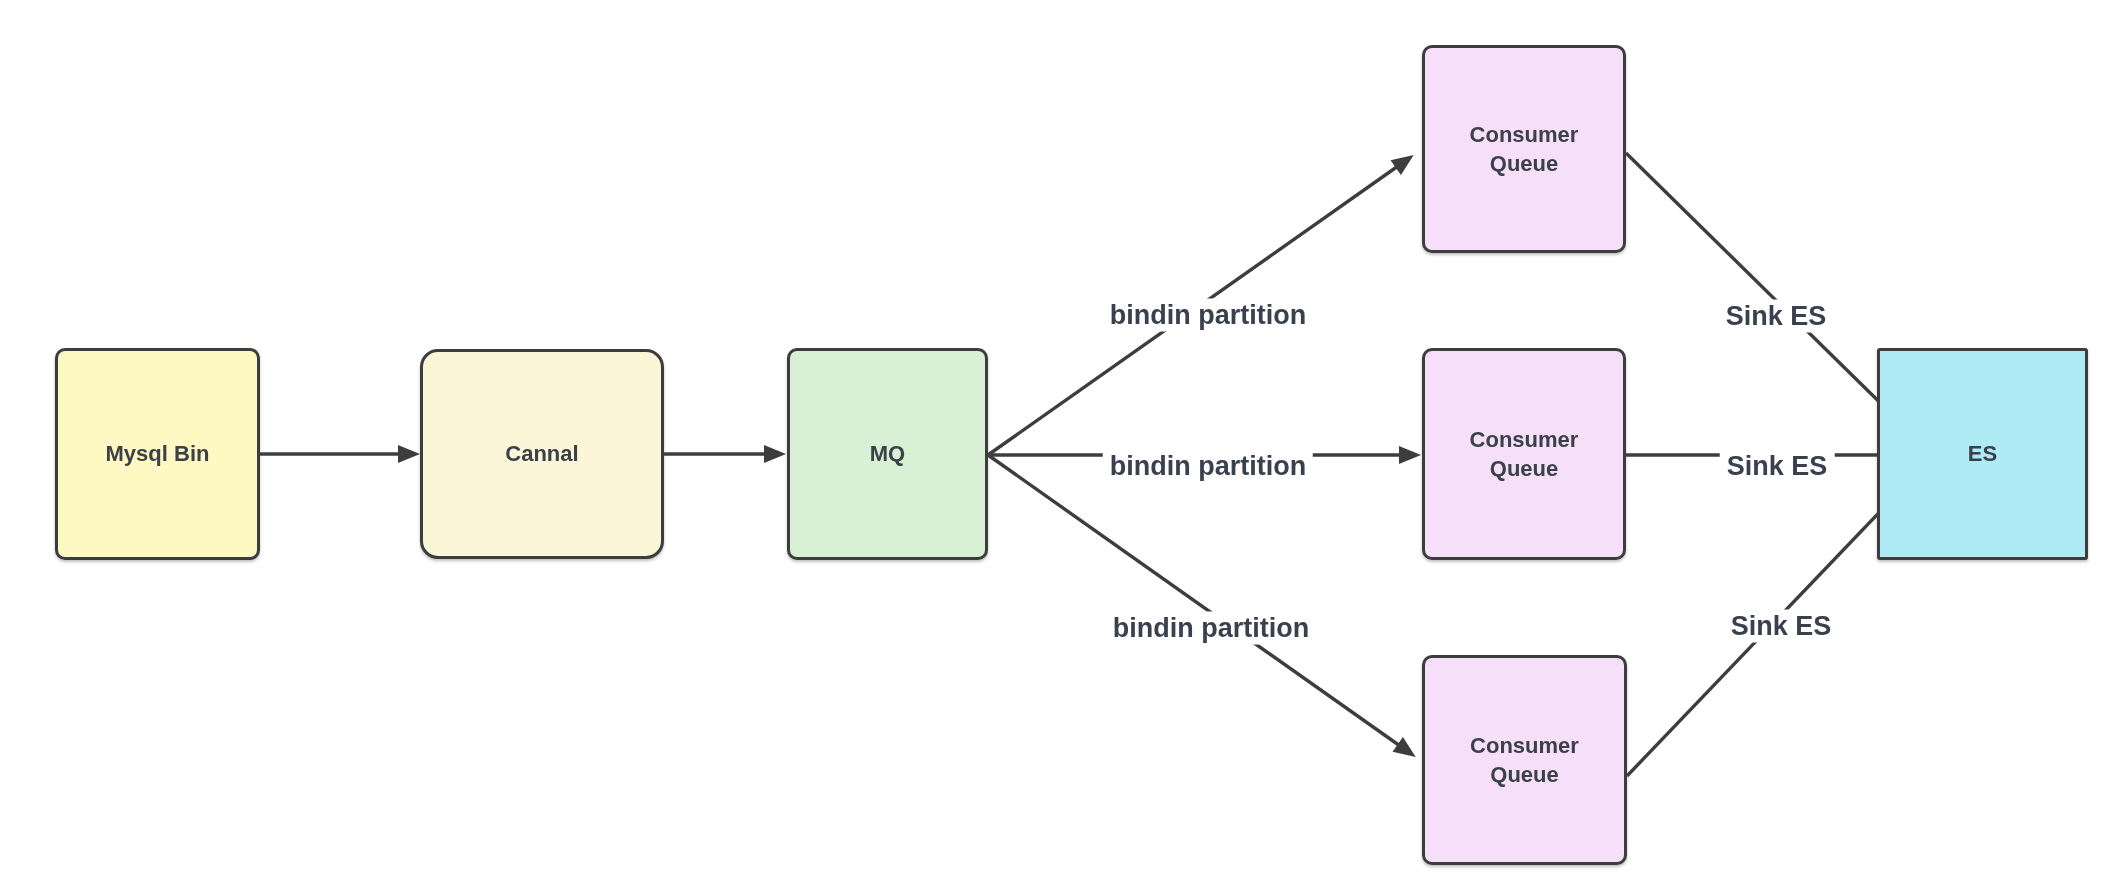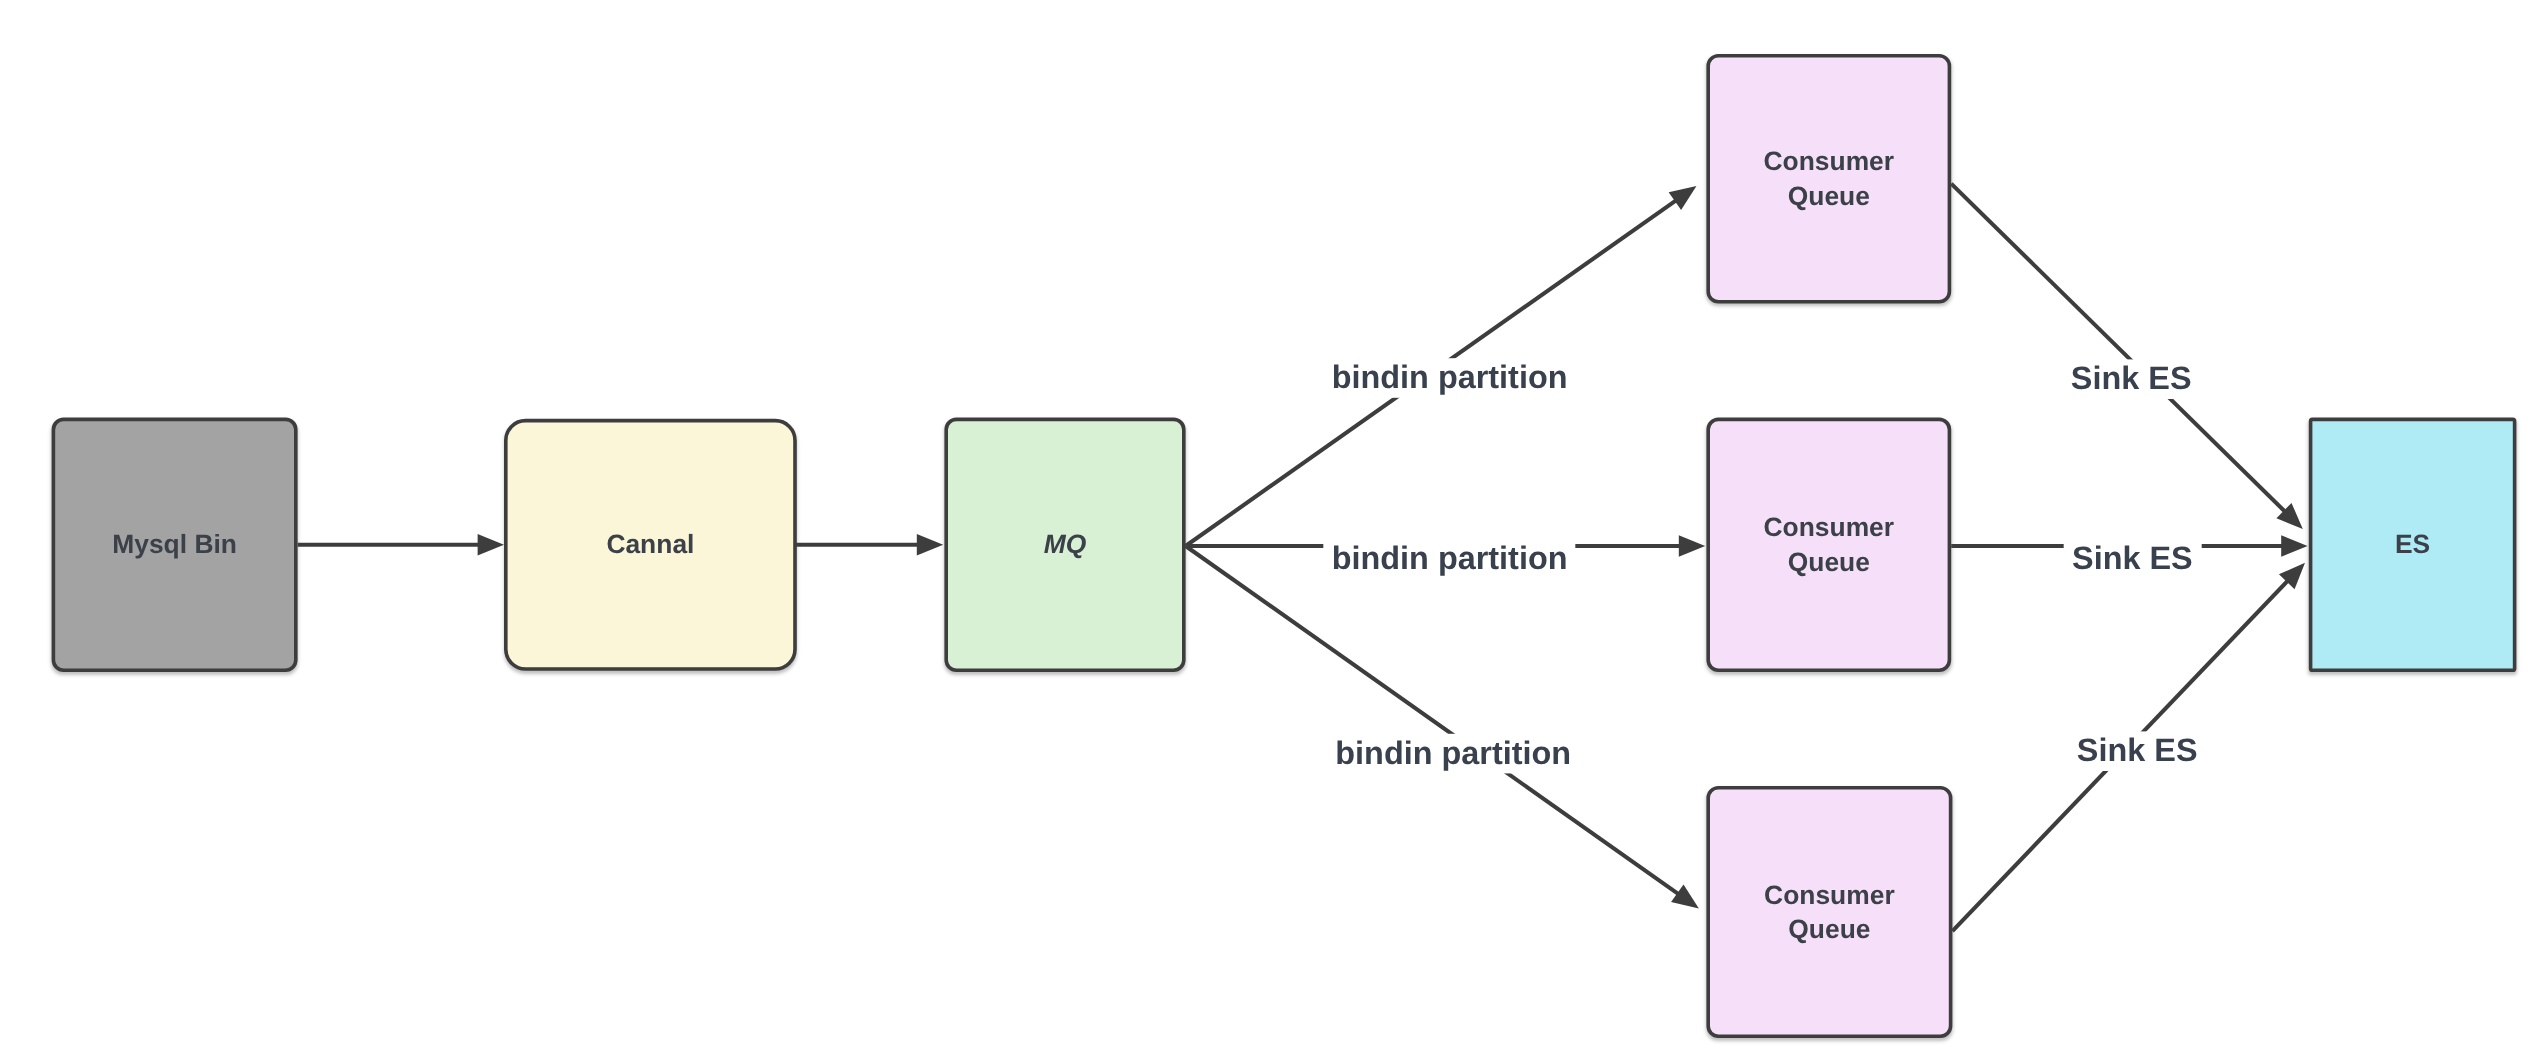--- a/index.html
+++ b/index.html
@@ -18,25 +18,25 @@
     border:3.5px solid #3d3d3d;border-radius:10px;
     display:flex;align-items:center;justify-content:center;
     text-align:center;font-weight:700;font-size:22px;
     color:#3b4049;line-height:1.32;
     box-shadow:0 2px 3px rgba(90,90,90,0.38);
     padding:0 18px;
   }
   
   .n-mysql  {left:43px;  top:348px; width:205px; height:212px;}
   .n-cannal {left:420px; top:349px; width:244px; height:210px;border-radius:18px;}
-  .n-mq     {left:787px; top:348px; width:201px; height:212px;font-style:italic;}
+  .n-mq     {left:787px; top:348px; width:201px; height:212px;}
   .n-cq1    {left:1422px;top:45px;  width:204px; height:208px;}
   .n-cq2    {left:1422px;top:348px; width:204px; height:212px;}
   .n-cq3    {left:1422px;top:655px; width:205px; height:210px;}
-  .n-es     {left:1924px;top:348px; width:173px; height:212px;border-radius:3px;}
+  .n-es     {left:1877px;top:348px; width:211px; height:212px;border-radius:3px;}
 
   .edge-label{
     position:absolute;transform:translate(-50%,-50%);
     background:#ffffff;color:#39414e;
     font-weight:700;font-size:27px;white-space:nowrap;
     padding:1px 7px;z-index:3;margin-top:10px;
   }
   .l-bind1{left:1208px;top:305px;}
   .l-bind2{left:1208px;top:456px;}
   .l-bind3{left:1211px;top:618px;}
@@ -58,21 +58,21 @@
     <line class="edge-line" x1="248" y1="454" x2="413" y2="454" marker-end="url(#arrow)"></line>
     <line class="edge-line" x1="624" y1="454" x2="779" y2="454" marker-end="url(#arrow)"></line>
     <line class="edge-line" x1="988" y1="455" x2="1408" y2="159" marker-end="url(#arrow)"></line>
     <line class="edge-line" x1="988" y1="455" x2="1414" y2="455" marker-end="url(#arrow)"></line>
     <line class="edge-line" x1="988" y1="455" x2="1410" y2="753" marker-end="url(#arrow)"></line>
     <line class="edge-line" x1="1626" y1="153" x2="1914" y2="436" marker-end="url(#arrow)"></line>
     <line class="edge-line" x1="1626" y1="455" x2="1916" y2="455" marker-end="url(#arrow)"></line>
     <line class="edge-line" x1="1627" y1="776" x2="1916" y2="474" marker-end="url(#arrow)"></line>
   </svg>
 
-  <div class="node n-mysql" style="background-color: #a3a3a3;">Mysql Bin</div>
+  <div class="node n-mysql" style="background-color: #fef9c3; margin-left: 12px;">Mysql Bin</div>
 
   <div class="node n-cannal" style="background-color: rgb(250, 246, 215);">Cannal</div>
 
   <div class="node n-mq" style="background-color: rgb(216, 240, 211);">MQ</div>
 
   <div class="node n-cq1" style="background-color: rgb(246, 224, 249);">Consumer Queue</div>
 
   <div class="node n-cq2" style="background-color: rgb(246, 224, 249);">Consumer Queue</div>
 
   <div class="node n-cq3" style="background-color: rgb(246, 224, 249);">Consumer Queue</div>

